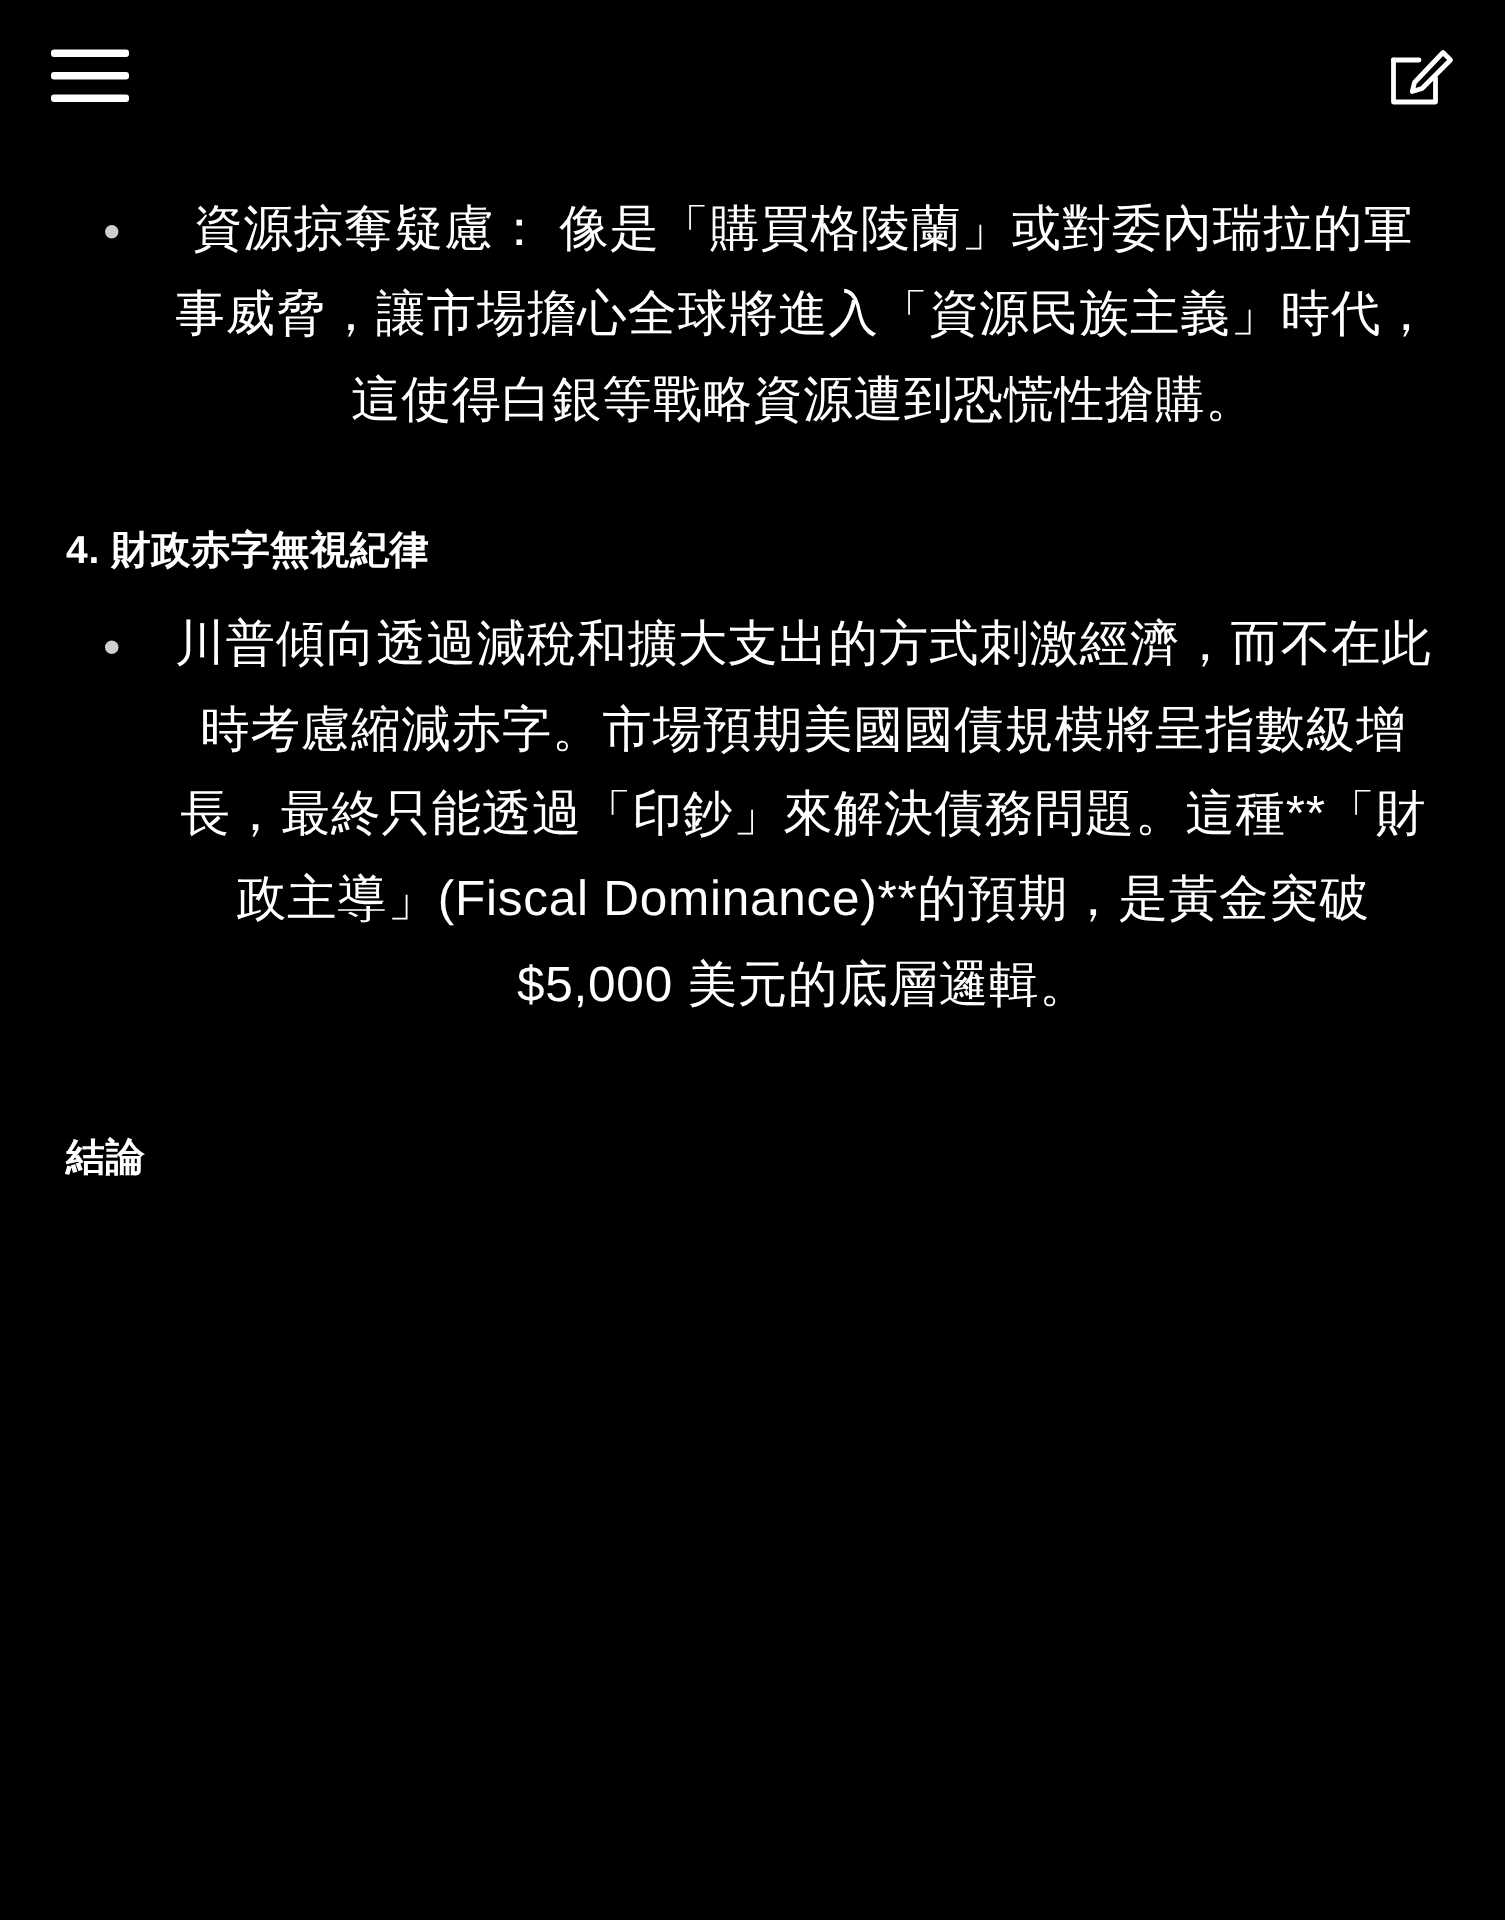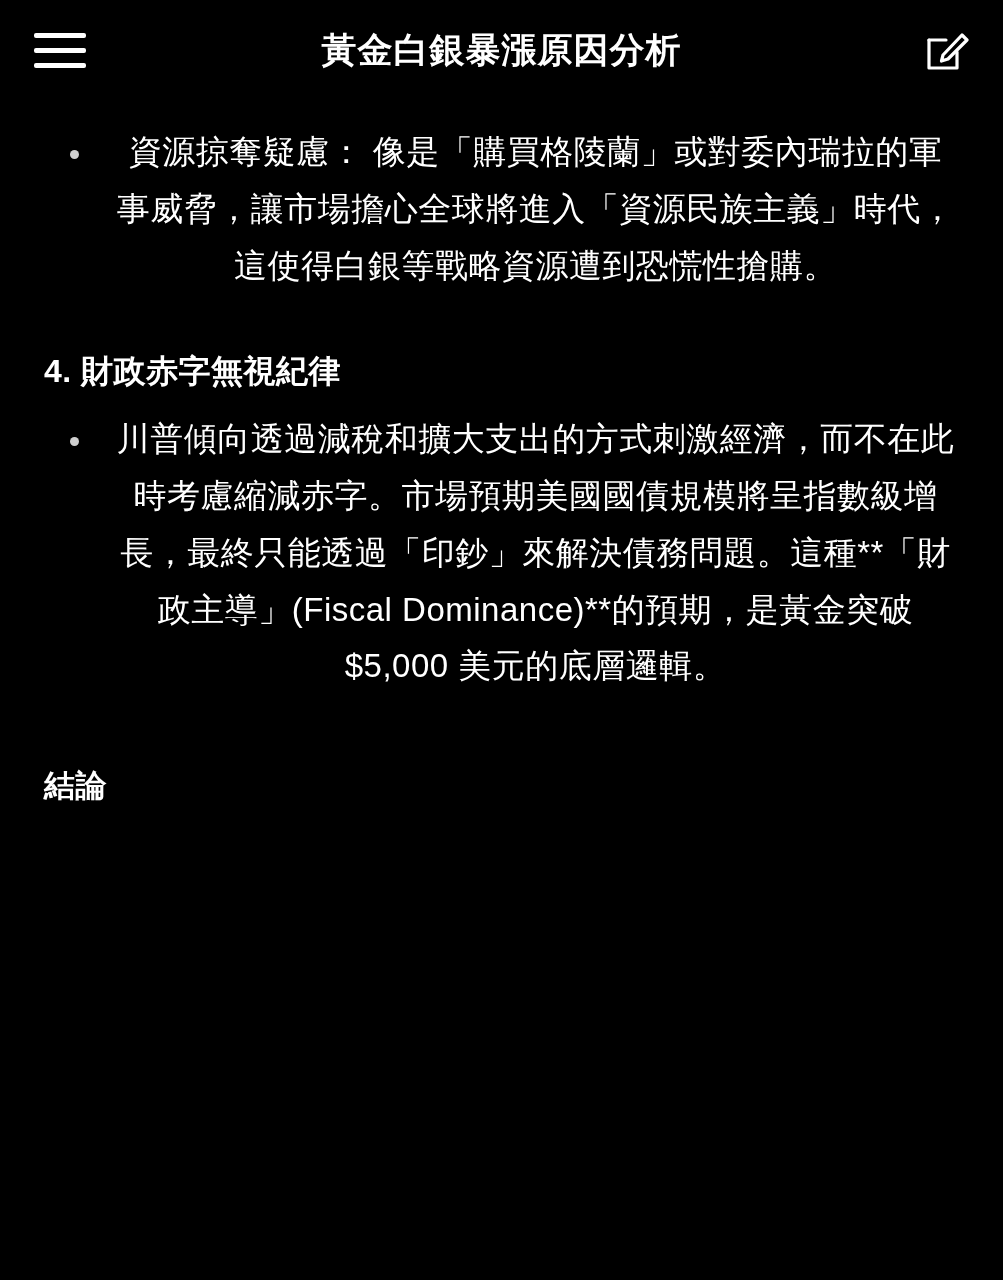--- a/index.html
+++ b/index.html
@@ -87,48 +87,47 @@
     position: absolute;
     left: 26px;
     top: 26px;
     width: 9px;
     height: 9px;
     border-radius: 50%;
     background: #cfcfcf;
   }
 
   .section-heading {
-    font-size: 32px;
+    font-size: 26px;
     font-weight: 700;
     margin: 50px 0 12px 0;
     letter-spacing: 0.5px;
   }
   .conclusion-heading {
-    font-size: 31px;
+    font-size: 26px;
     font-weight: 700;
     margin: 64px 0 16px 0;
     letter-spacing: 0.5px;
   }
   .paragraph {
     margin: 0;
     font-size: 33px;
     line-height: 1.72;
   }
 </style>
 </head>
 <body>
 
 <div class="app-header">
   <div class="hamburger">
     <span></span>
     <span></span>
     <span></span>
   </div>
 
-  <div class="header-title">黃金白銀暴漲原因分析</div>
 
   <div class="compose-icon">
     <svg width="46" height="46" viewBox="0 0 46 46" fill="none" xmlns="http://www.w3.org/2000/svg">
       <path d="M6 13 L6 41 L34 41 L34 25" stroke="#ffffff" stroke-width="3.2" stroke-linecap="round" stroke-linejoin="round"></path>
       <path d="M6 13 L23 13" stroke="#ffffff" stroke-width="3.2" stroke-linecap="round"></path>
       <path d="M20 28 L39 8 L44 13 L25 32 L18.5 34 Z" stroke="#ffffff" stroke-width="3.2" stroke-linejoin="round" fill="none"></path>
     </svg>
   </div>
 </div>
 

